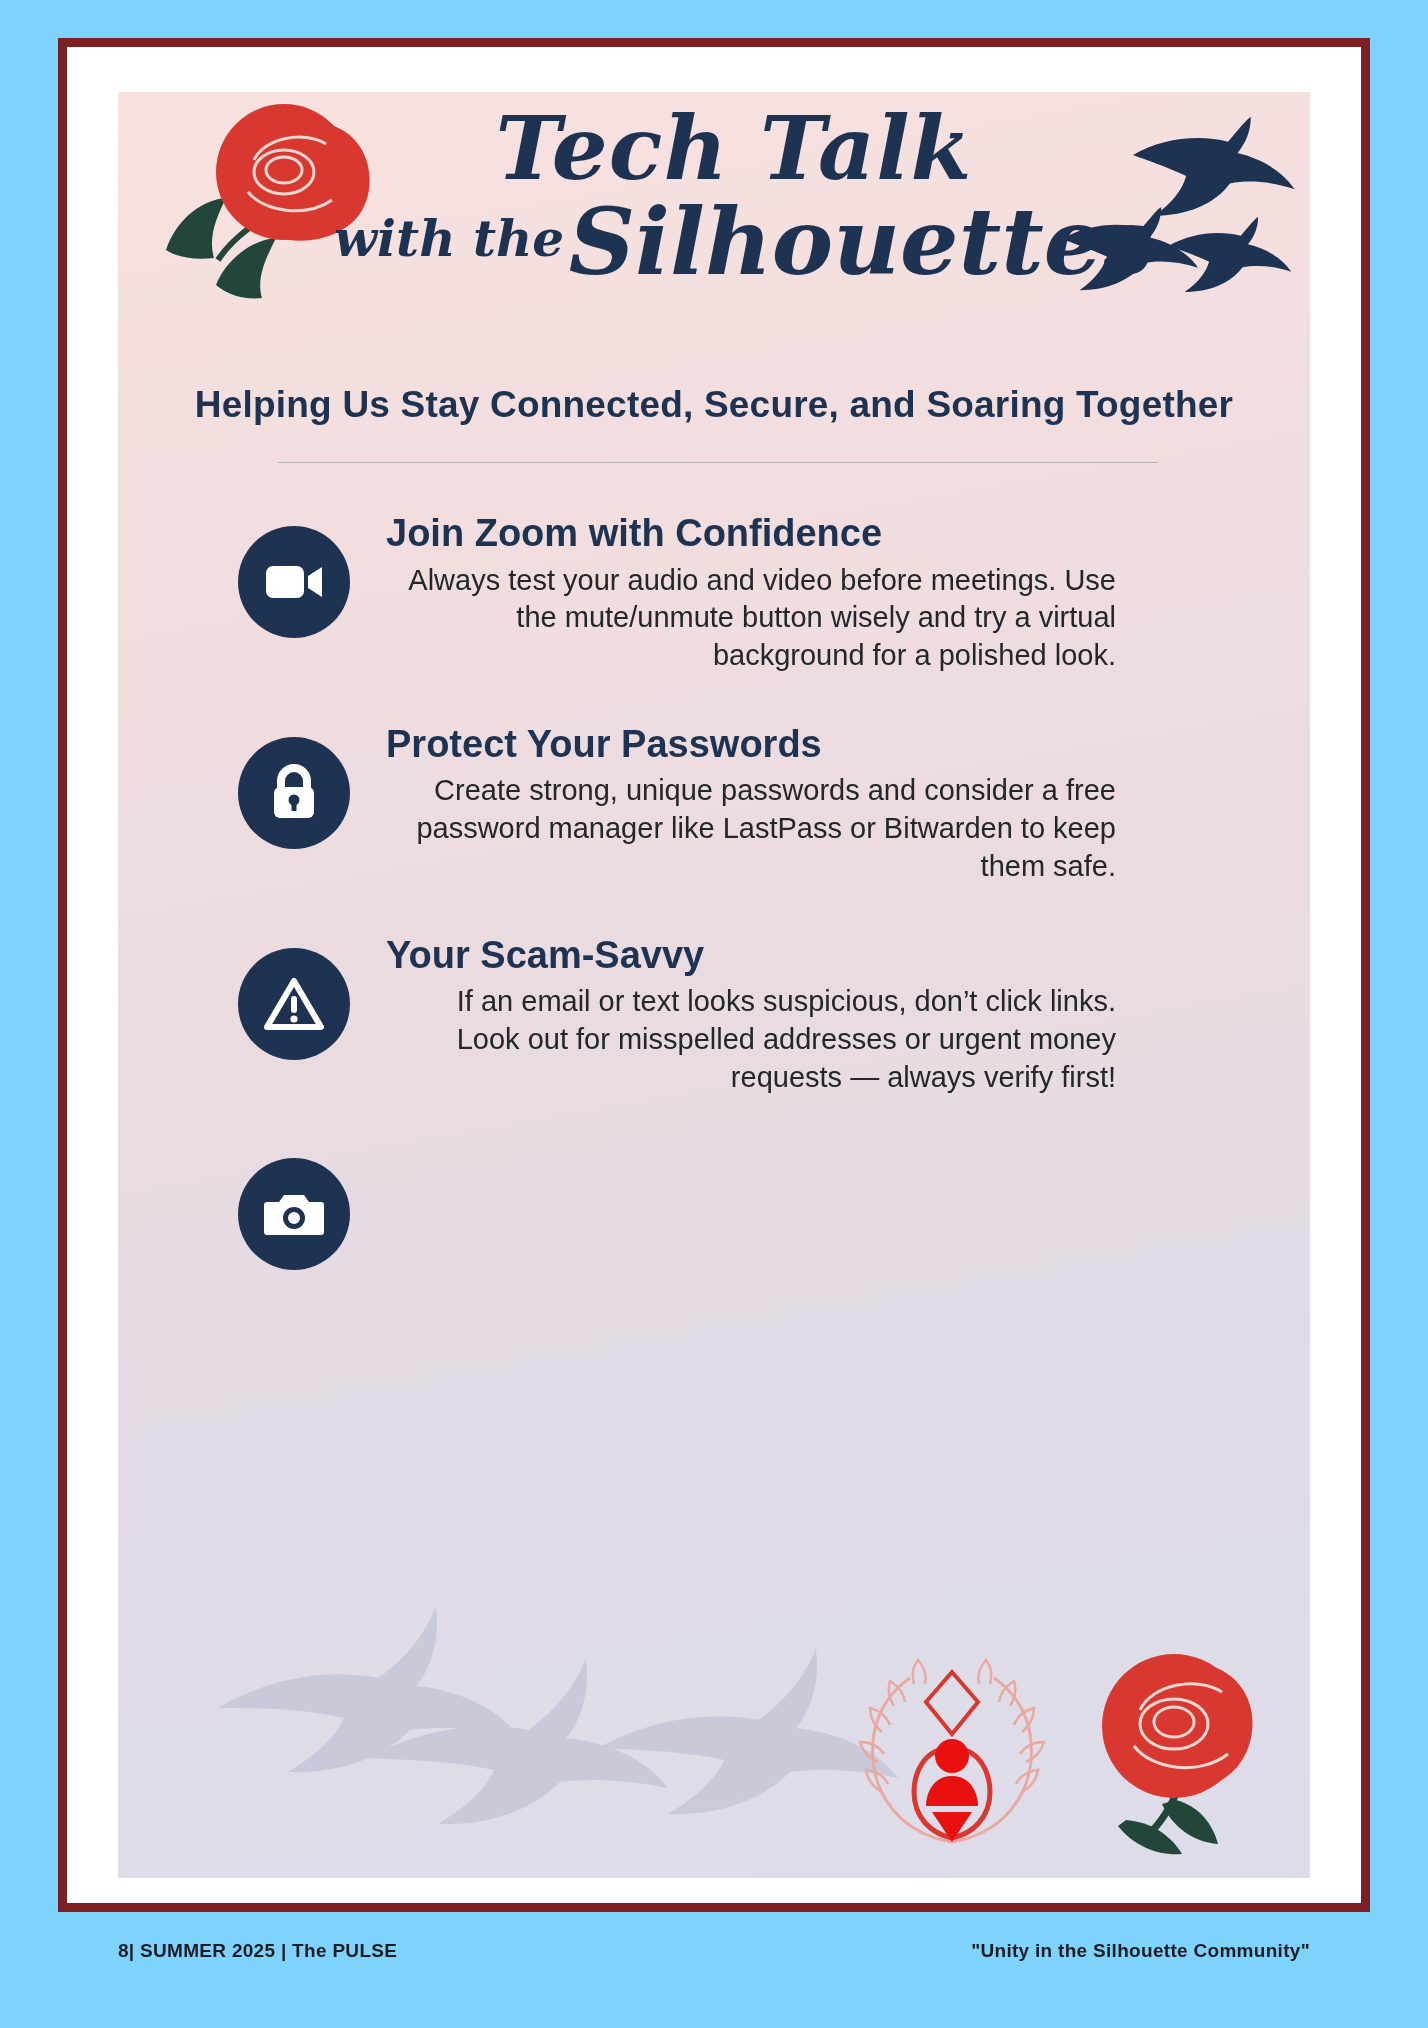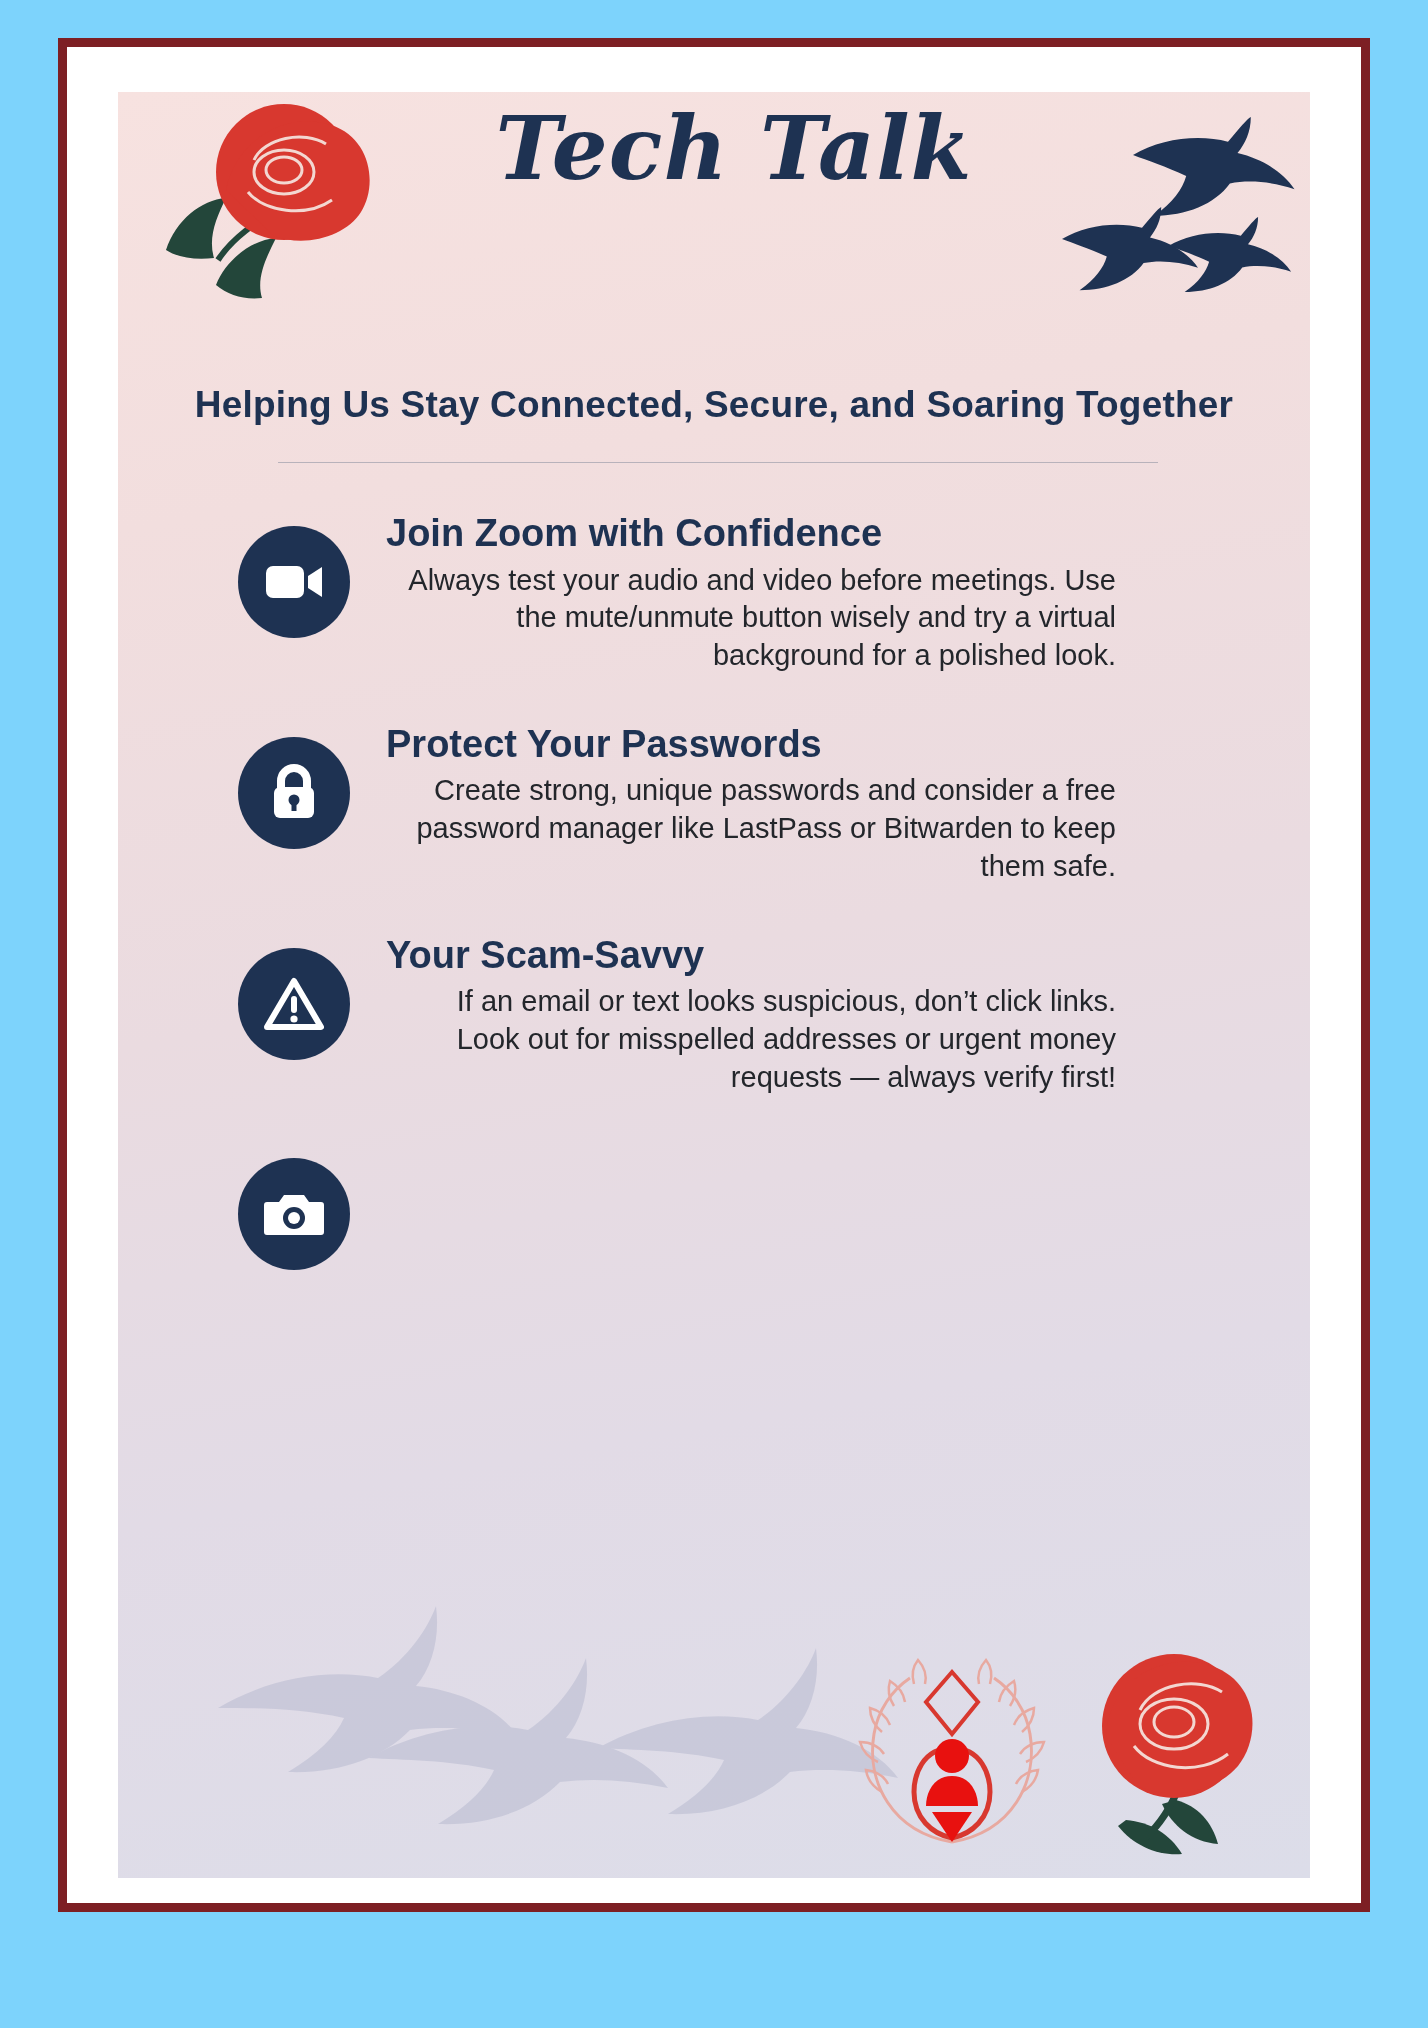--- a/index.html
+++ b/index.html
@@ -252,20 +252,24 @@
       <svg class="birds-top" viewBox="0 0 260 220">
         <g fill="#1e3252">
           <path d="M40 40 C70 22 110 18 140 26 C152 12 160 2 164 0 C164 16 158 28 150 38 C176 44 198 58 210 76 C186 68 162 66 142 70 C126 92 96 104 62 104 C82 90 92 76 96 62 C74 52 56 46 40 40 Z" transform="translate(55,5) scale(0.95)"></path>
           <path d="M40 40 C70 22 110 18 140 26 C152 12 160 2 164 0 C164 16 158 28 150 38 C176 44 198 58 210 76 C186 68 162 66 142 70 C126 92 96 104 62 104 C82 90 92 76 96 62 C74 52 56 46 40 40 Z" transform="translate(-10,95) scale(0.8)"></path>
           <path d="M40 40 C70 22 110 18 140 26 C152 12 160 2 164 0 C164 16 158 28 150 38 C176 44 198 58 210 76 C186 68 162 66 142 70 C126 92 96 104 62 104 C82 90 92 76 96 62 C74 52 56 46 40 40 Z" transform="translate(100,105) scale(0.72)"></path>
         </g>
       </svg>
 
       <div class="title-block">
         <div class="title-line1">Tech Talk</div>
+        <div class="title-line2">
+          <span class="title-withthe">with the</span>
+          <span class="title-sil">Silhouettes</span>
+        </div>
       </div>
     </div>
 
     <div class="subtitle">Helping Us Stay Connected, Secure, and Soaring Together</div>
     <div class="divider"></div>
 
     <div class="tips">
 
       <div class="tip">
         <div class="tip-icon">
@@ -358,14 +362,18 @@
           <path d="M112 80 m-34 0 a34 25 0 1 0 68 0 a34 25 0 1 0 -68 0"></path>
           <path d="M112 80 m-20 -2 a20 15 0 1 0 40 0 a20 15 0 1 0 -40 0"></path>
           <path d="M78 66 C90 40 136 32 160 48"></path>
           <path d="M72 102 C90 126 138 132 166 110"></path>
         </g>
       </g>
     </svg>
 
   </div>
 
+  <div class="footer">
+    <div class="footer-left">8| SUMMER 2025 | The PULSE</div>
+    <div class="footer-right">"Unity in the Silhouette Community"</div>
+  </div>
 
 </div>
 
 </body></html>

